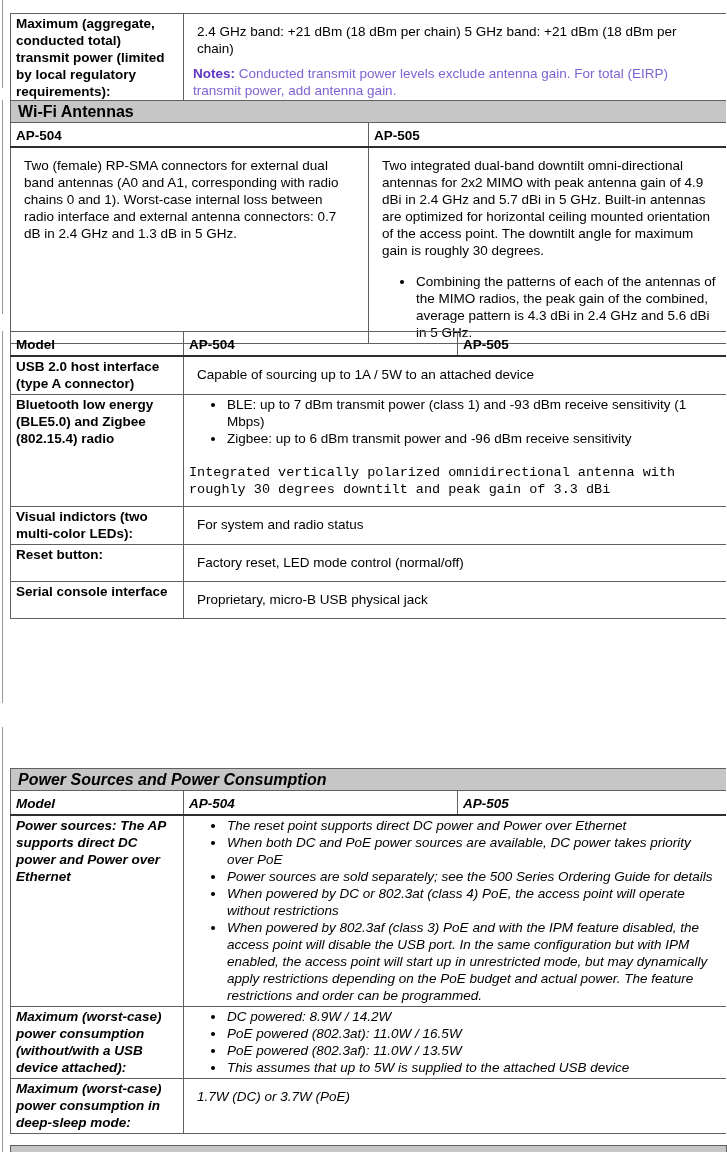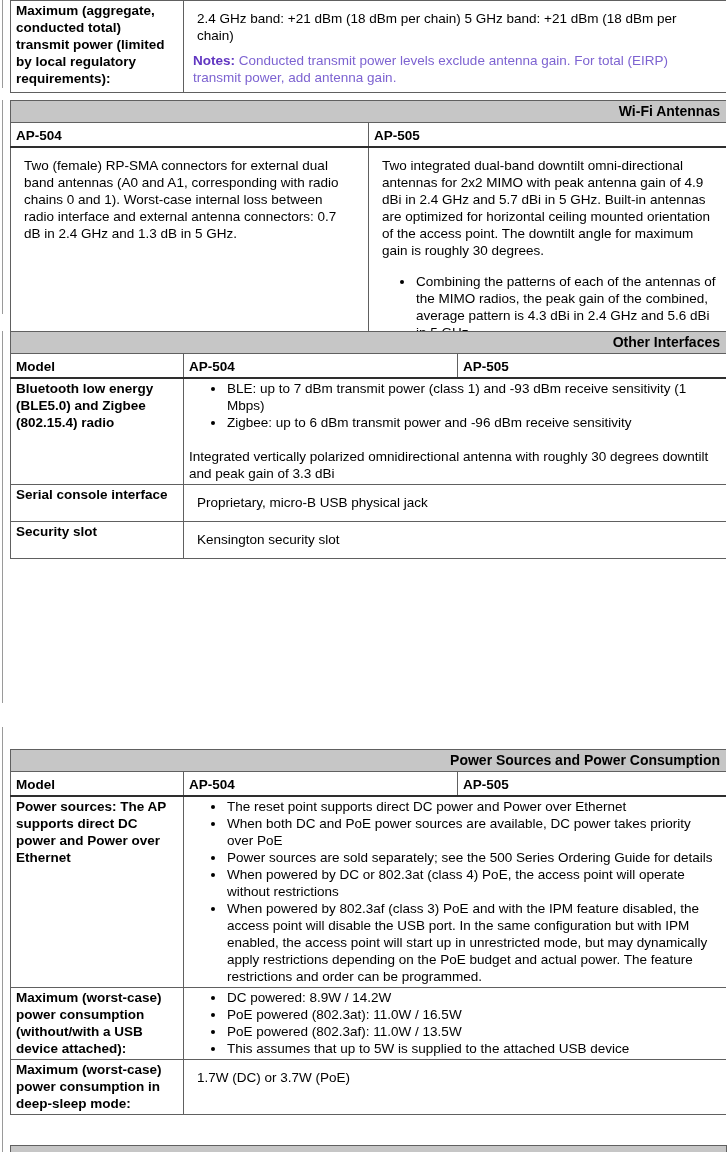--- a/index.html
+++ b/index.html
@@ -15,45 +15,45 @@
     width:727px;height:1152px;overflow:hidden;position:relative;
     background:#ffffff;color:var(--text);
     font-family:"Liberation Sans", sans-serif;
     font-size:13.5px;line-height:17px;
   }
   .edge-seg{position:absolute;left:2px;width:1px;background:#9a9a9a;}
   .tbl{position:absolute;left:10px;width:716px;border-collapse:collapse;table-layout:fixed;}
   .tbl td{border:1px solid var(--border);vertical-align:top;padding:1px 6px 2px 5px;}
   .tbl td.no-right{border-right:none;}
   td.section-bar{
-    background:var(--bar-bg);font-weight:bold;font-size:14px;
-    padding:2px 6px 2px 7px;line-height:17px;text-align:right;
+    background:var(--bar-bg);font-weight:bold;font-size:16px;
+    padding:2px 6px 2px 7px;line-height:17px;
   }
   td.colhead{font-weight:bold;border-bottom:2px solid var(--border-thick);padding-top:4px;}
   td.rowlabel{font-weight:bold;}
   ul.blist{margin:0;padding-left:37px;}
   ul.blist li{padding-left:1px;}
   p.cellp{margin:8px;}
-  p.after{margin:17px 0 0 0;}
+  p.after{margin:17px 0 6px 0;font-family:Liberation Mono, monospace;}
   .notes p{margin:4px;color:var(--notes-text);}
   .notes b{color:var(--notes-label);}
   .bottom-bar{
     position:absolute;left:10px;top:1145px;width:715px;height:7px;
     background:var(--bar-bg);border:1px solid var(--border);border-bottom:none;z-index:3;
   }
 </style>
 </head>
 <body>
 
 <div class="edge-seg" style="top:0;height:88px;"></div>
 <div class="edge-seg" style="top:100px;height:214px;"></div>
 <div class="edge-seg" style="top:331px;height:372px;"></div>
 <div class="edge-seg" style="top:727px;height:425px;"></div>
 
-<table class="tbl" style="top:0;">
+<table class="tbl" style="top:13px;">
   <colgroup>
       <col style="width:173px;">
       <col>
     </colgroup>
   <tbody>
       <tr>
     <td class="rowlabel">Maximum (aggregate, conducted total) transmit power (limited by local regulatory requirements):</td>
     <td class="no-right">
       <p class="cellp">2.4 GHz band: +21 dBm (18 dBm per chain) 5 GHz band: +21 dBm (18 dBm per chain)</p>
       <div class="notes">
@@ -91,54 +91,63 @@
 </tbody>
   </table>
 
 <table class="tbl" style="top:331px;">
   <colgroup>
       <col style="width:173px;">
       <col style="width:274px;">
       <col>
     </colgroup>
   <tbody>
-      <tr>
-    <td class="section-bar no-right" colspan="3">Other Interfaces</td>
-  </tr>
   <tr>
     <td class="colhead">Model</td>
     <td class="colhead">AP-504</td>
     <td class="colhead no-right">AP-505</td>
+  </tr>
+  <tr>
+    <td class="rowlabel">USB 2.0 host interface (type A connector)</td>
+    <td class="no-right" colspan="2">
+      <p class="cellp">Capable of sourcing up to 1A / 5W to an attached device</p>
+    </td>
   </tr>
   <tr>
     <td class="rowlabel">Bluetooth low energy (BLE5.0) and Zigbee (802.15.4) radio</td>
     <td class="no-right" colspan="2">
       <ul class="blist">
         <li>BLE: up to 7 dBm transmit power (class 1) and -93 dBm receive sensitivity (1 Mbps)</li>
         <li>Zigbee: up to 6 dBm transmit power and -96 dBm receive sensitivity</li>
       </ul>
       <p class="after">Integrated vertically polarized omnidirectional antenna with roughly 30 degrees downtilt and peak gain of 3.3 dBi</p>
     </td>
   </tr>
   <tr>
+    <td class="rowlabel">Visual indictors (two multi-color LEDs):</td>
+    <td class="no-right" colspan="2">
+      <p class="cellp">For system and radio status</p>
+    </td>
+  </tr>
+  <tr>
+    <td class="rowlabel">Reset button:</td>
+    <td class="no-right" colspan="2">
+      <p class="cellp">Factory reset, LED mode control (normal/off)</p>
+    </td>
+  </tr>
+  <tr>
     <td class="rowlabel">Serial console interface</td>
     <td class="no-right" colspan="2">
       <p class="cellp">Proprietary, micro-B USB physical jack</p>
     </td>
   </tr>
-  <tr>
-    <td class="rowlabel">Security slot</td>
-    <td class="no-right" colspan="2">
-      <p class="cellp">Kensington security slot</p>
-    </td>
-  </tr>
 </tbody>
   </table>
 
-<table class="tbl" style="top:749px;">
+<table class="tbl" style="top:768px;font-style:italic;">
   <colgroup>
       <col style="width:173px;">
       <col style="width:274px;">
       <col>
     </colgroup>
   <tbody>
       <tr>
     <td class="section-bar no-right" colspan="3">Power Sources and Power Consumption</td>
   </tr>
   <tr>

